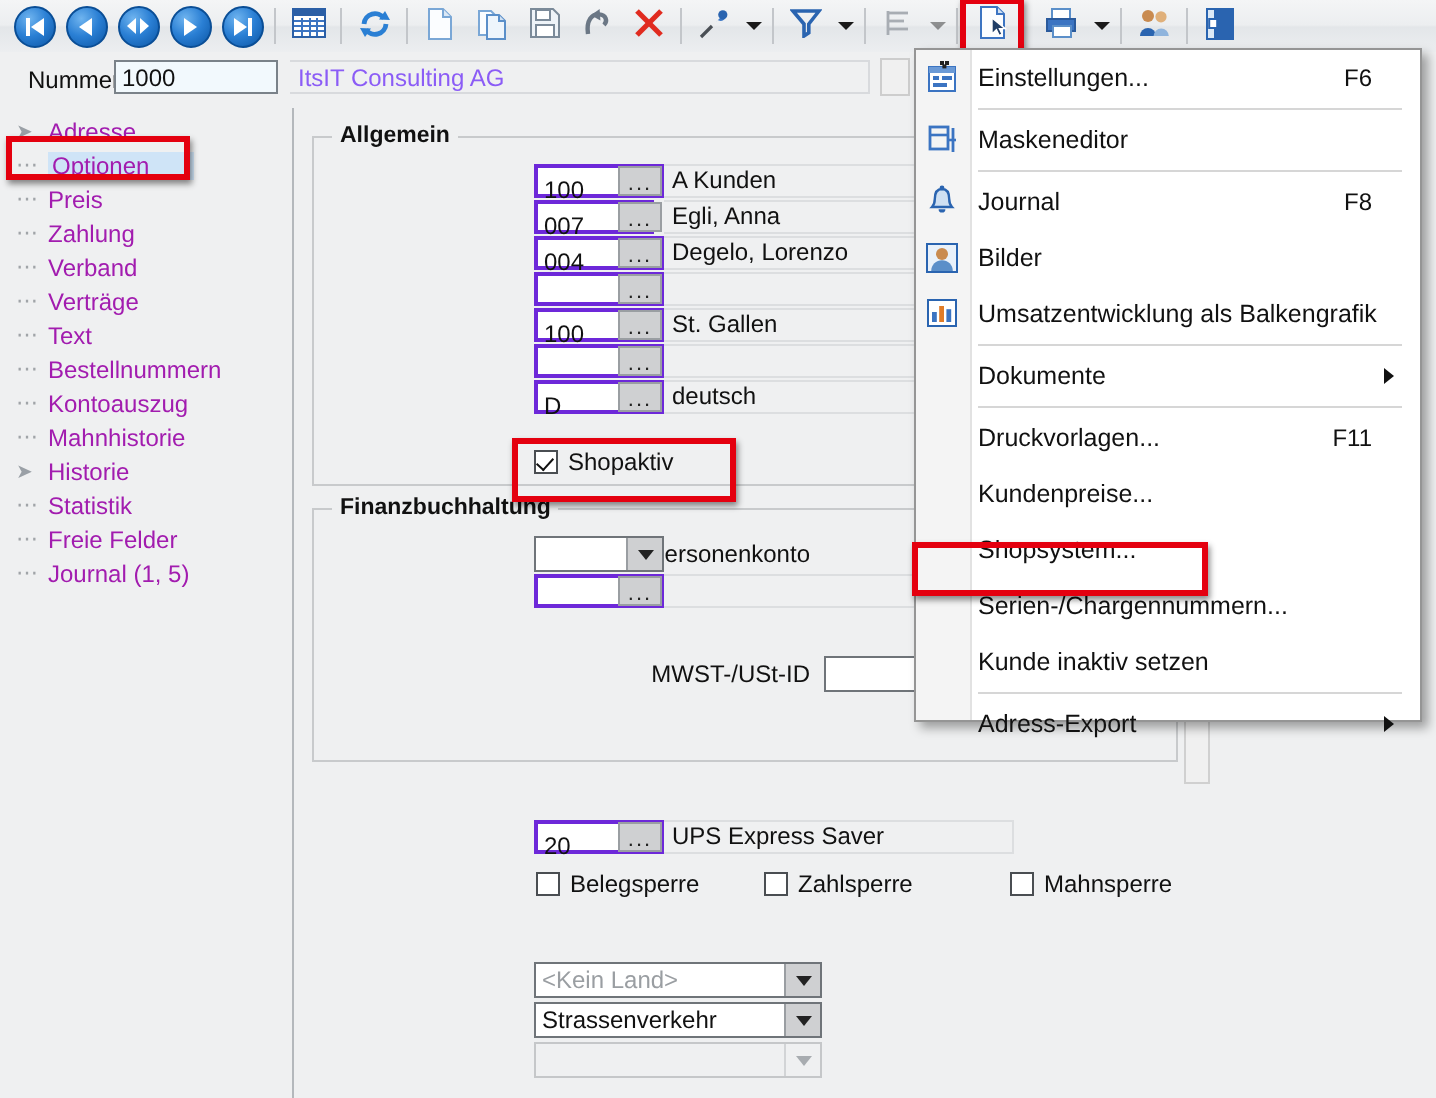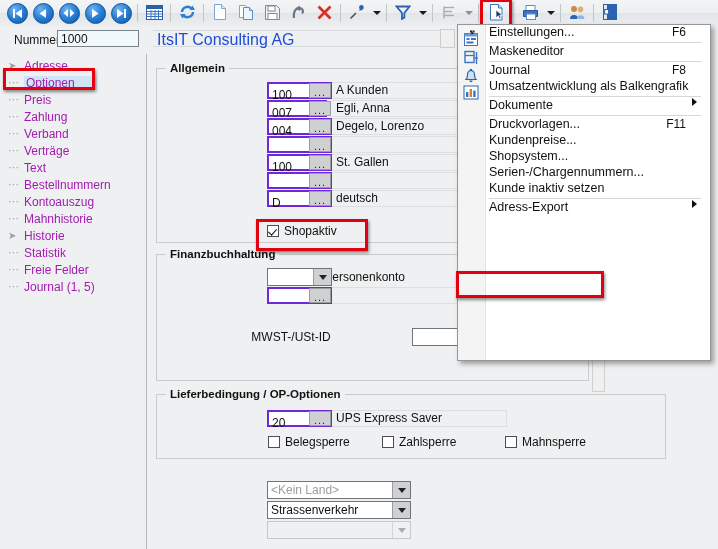--- a/index.html
+++ b/index.html
@@ -38,21 +38,21 @@
   .hdrbar{position:absolute;left:0;top:26px;width:718px;height:28px;background:#eff0f1;}
   .hdr-label{position:absolute;left:14px;top:33px;font-size:12px;color:#111;}
   .hdr-input{
     position:absolute;left:57px;top:30px;width:82px;height:17px;
     background:#f2f9fd;border:1px solid #7a8289;box-sizing:border-box;
     font-size:12px;padding:1px 3px;color:#111;line-height:15px;
   }
   .hdr-name{
     position:absolute;left:145px;top:30px;width:290px;height:17px;
     border:1px solid #d8dadd;border-left:none;background:#eff0f1;box-sizing:border-box;
-    font-size:16px;padding:1px 4px;color:#1d4ed8;line-height:15px;margin-left:8px;
+    font-size:12px;padding:1px 4px;color:#8b5cf6;line-height:15px;
   }
   .hdr-scroll{
     position:absolute;left:440px;top:29px;width:15px;height:19px;
     background:#f0f0f0;border:1px solid #cdcdcd;box-sizing:border-box;
   }
 
   
   .tree{
     position:absolute;left:0;top:54px;width:146px;height:495px;
     background:#eff0f1;border-right:1px solid #b4b8bc;
@@ -121,21 +121,21 @@
   }
 
   
   .menu{
     position:absolute;left:457px;top:24px;width:254px;height:337px;
     background:#fff;border:1px solid #959595;box-sizing:border-box;
     box-shadow:3px 3px 5px rgba(0,0,0,.35);
     font-size:12.5px;color:#111;
   }
   .menu-gutter{position:absolute;left:0;top:0;width:27px;height:100%;background:#f4f4f4;border-right:1px solid #e2e2e2;}
-  .mi{position:relative;height:16px;display:flex;align-items:flex-start;padding-left:31px;z-index:2;}
+  .mi{position:relative;height:28px;display:flex;align-items:center;padding-left:31px;z-index:2;}
   .mi .acc{position:absolute;right:24px;font-size:12px;color:#111;}
   .mi .sub{position:absolute;right:13px;border-left:5px solid #111;border-top:4px solid transparent;border-bottom:4px solid transparent;}
   .mi .ic{position:absolute;left:4px;top:5px;width:18px;height:18px;}
   .msep{height:1px;margin:1px 9px 1px 31px;background:#d6d6d6;z-index:2;position:relative;}
   .shopmi{
     position:absolute;left:-2px;top:246px;width:148px;height:27px;
     border:3px solid #e4000f;box-sizing:border-box;
     box-shadow:1px 2px 3px rgba(0,0,0,.45);z-index:5;
   }
 </style>
@@ -475,26 +475,23 @@
     <div class="combo" style="left:120px;top:214px;width:65px;">
       <span></span>
       <span class="arrow"></span>
     </div>
 
     <div class="flabel" style="left:30px;top:234px;width:228px;">Kontengruppe</div>
     <div class="fin" style="left:120px;top:233px;width:65px;"></div>
     <div class="fbtn" style="left:162px;top:234px;">...</div>
     <div class="fdesc" style="left:185px;top:233px;width:255px;"></div>
 
-    <div class="flabel" style="left:30px;top:276px;width:228px;text-align:center;">MWST-/USt-ID</div>
+    <div class="flabel" style="left:30px;top:276px;width:228px;">MWST-/USt-ID</div>
     <div class="txtin" style="left:265px;top:274px;width:148px;"></div>
 
-    <div class="group" style="left:9px;top:340px;width:508px;height:63px;">
-      <div class="glabel">Lieferbedingung / OP-Optionen</div>
-    </div>
     <div class="fin" style="left:120px;top:356px;width:65px;">20</div>
     <div class="fbtn" style="left:162px;top:357px;">...</div>
     <div class="fdesc" style="left:185px;top:356px;width:175px;">UPS Express Saver</div>
 
     <div class="cbx" style="left:121px;top:381px;">
       <span class="box"></span>
       <span>Belegsperre</span>
     </div>
     <div class="cbx" style="left:235px;top:381px;">
       <span class="box"></span>
@@ -570,20 +567,31 @@
         <svg width="18" height="18" viewBox="0 0 18 18">
           <path d="M9 2.5 C12 2.5 12.6 5 12.6 7.5 C12.6 10 14 11.5 14 11.5 H4 C4 11.5 5.4 10 5.4 7.5 C5.4 5 6 2.5 9 2.5 Z" fill="#cfe0f2" stroke="#2a64b0" stroke-width="1.2"></path>
           <circle cx="9" cy="2" r="1.2" fill="#2a64b0"></circle>
           <path d="M7.3 12.6 a1.7 1.7 0 0 0 3.4 0" fill="#2a64b0"></path>
         </svg>
       </span>
       <span>Journal</span>
       <span class="acc">F8</span>
     </div>
 
+    <div class="mi">
+      <span class="ic">
+        <svg width="18" height="18" viewBox="0 0 18 18">
+          <rect x="1.5" y="2" width="15" height="14" fill="#e9f1fa" stroke="#2a64b0"></rect>
+          <circle cx="9" cy="7" r="3" fill="#c98b50"></circle>
+          <path d="M3.6 15.5 a5.4 5.4 0 0 1 10.8 0 z" fill="#5b8fc9"></path>
+        </svg>
+      </span>
+      <span>Bilder</span>
+      <span class="acc"></span>
+    </div>
 
     <div class="mi">
       <span class="ic">
         <svg width="18" height="18" viewBox="0 0 18 18">
           <rect x="2" y="2" width="14" height="13" fill="#fff" stroke="#2a64b0"></rect>
           <rect x="4" y="8" width="2.4" height="5" fill="#3b74c2"></rect>
           <rect x="7.6" y="5" width="2.4" height="8" fill="#e07c28"></rect>
           <rect x="11.2" y="6.6" width="2.4" height="6.4" fill="#3b74c2"></rect>
         </svg>
       </span>

